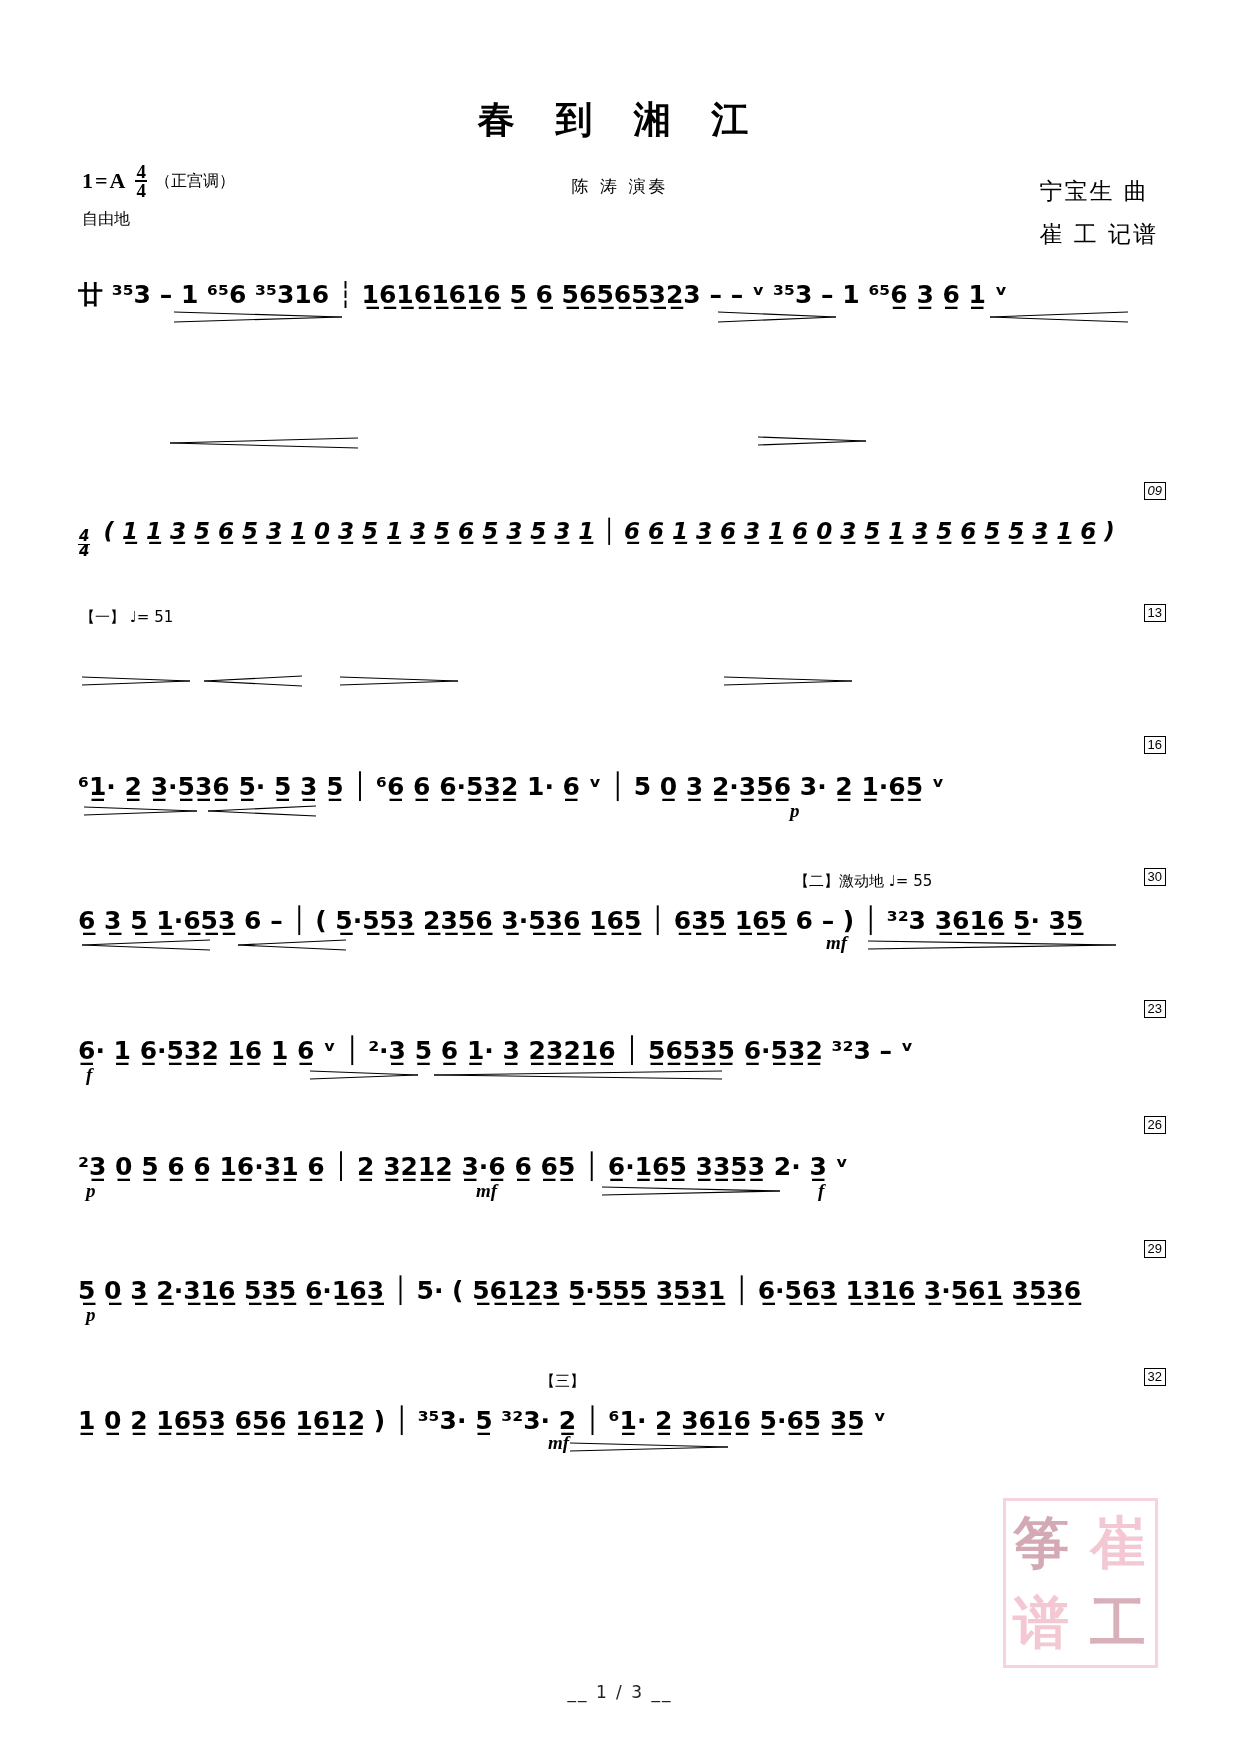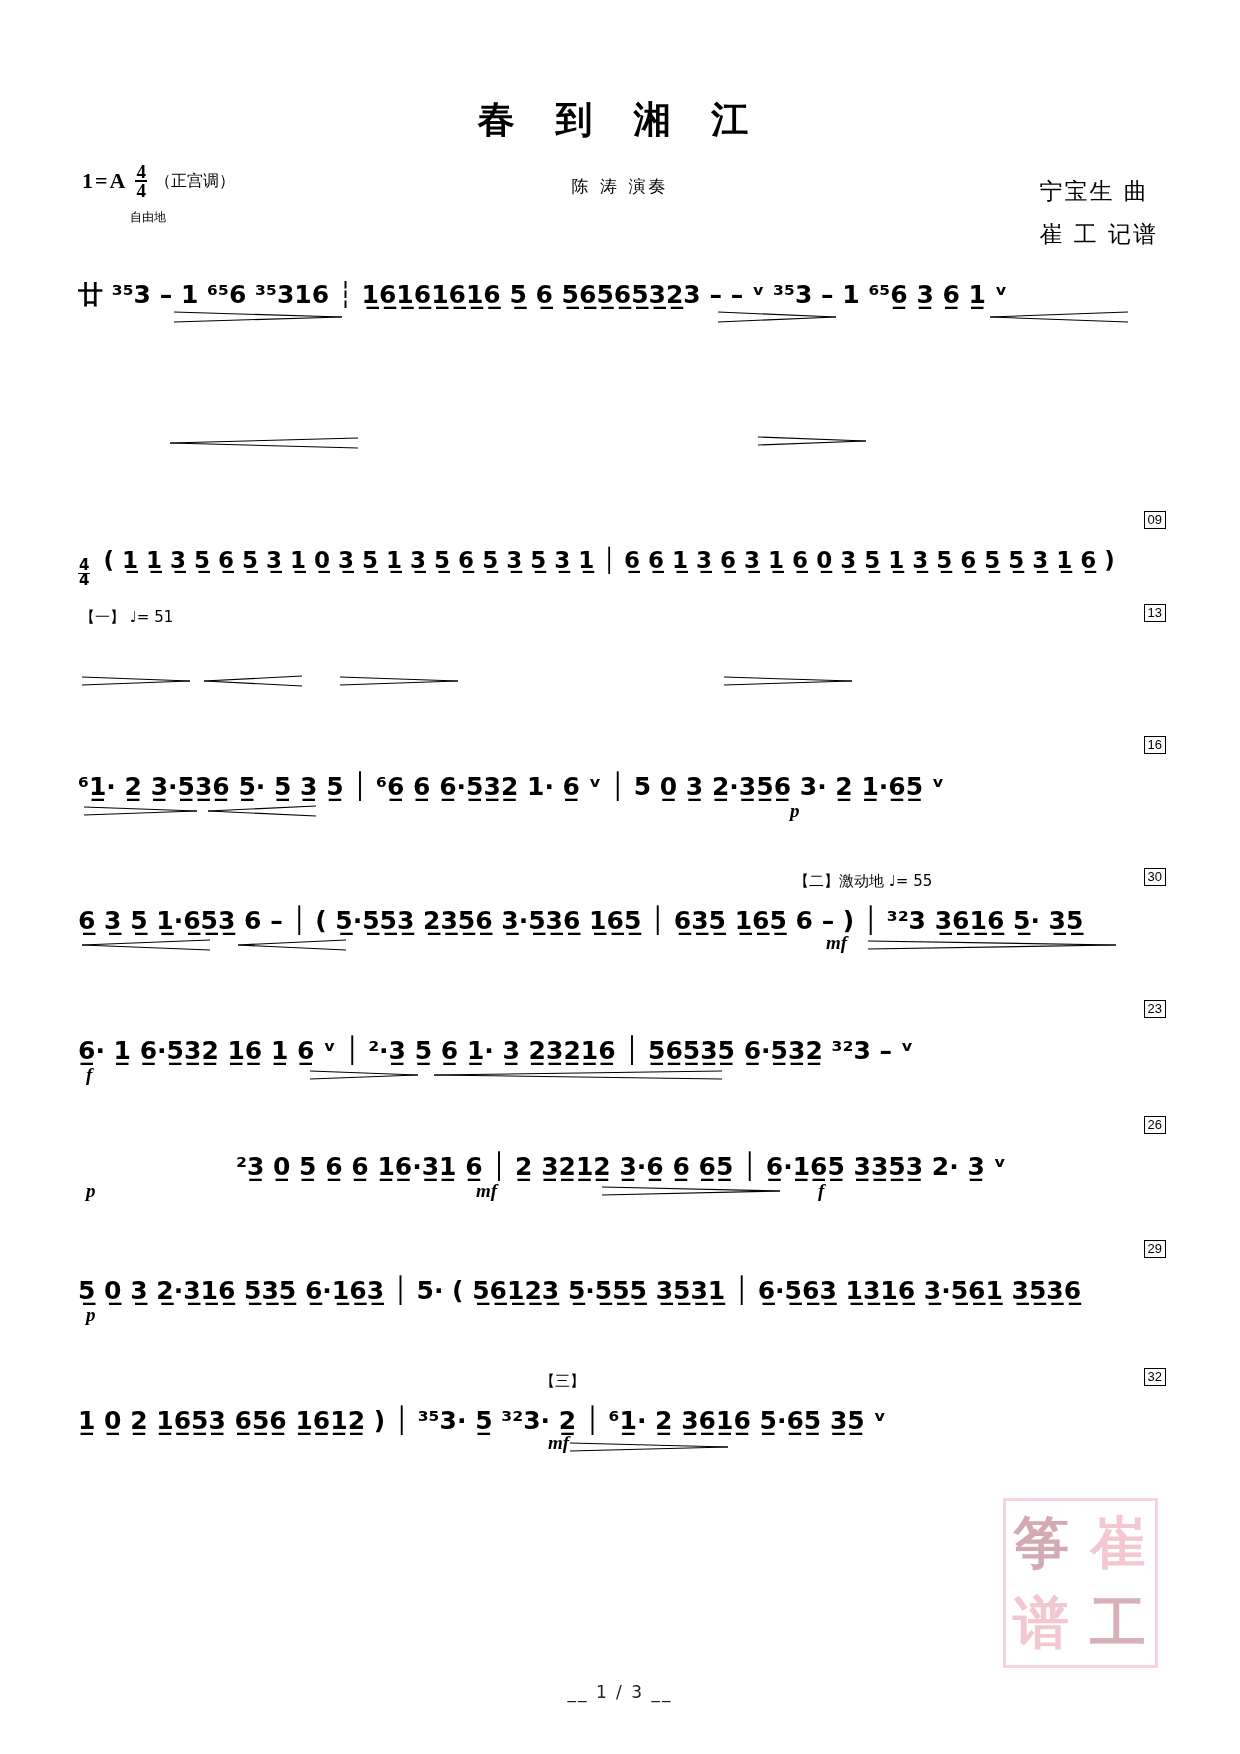--- a/index.html
+++ b/index.html
@@ -42,21 +42,21 @@
   }
   .key-line .eq { margin: 0 2px; font-weight: bold; }
   .timesig {
     display: inline-flex; flex-direction: column;
     align-items: center; line-height: 0.92;
     font-size: 19px; font-weight: bold;
     margin: 0 8px 0 10px;
   }
   .timesig .num { border-bottom: 2px solid #000; padding: 0 1px; }
   .paren-key { font-family: "DejaVu Sans", sans-serif; font-size: 16px; font-weight: normal; }
-  .free { margin-top: 9px; font-family: Liberation Mono, monospace; font-size: 12px; margin-left: 48px; }
+  .free { margin-top: 9px; font-family: Liberation Mono, monospace; font-size: 16px; }
 
   .meta-center {
     position: absolute;
     top: 175px; left: 0; width: 1240px;
     text-align: center;
     font-family: "DejaVu Sans", sans-serif;
     font-size: 17px;
     letter-spacing: 3px;
   }
   .meta-right {
@@ -230,21 +230,21 @@
       </div>
       <div class="hair" style="left:680px; top:56px;">
         <svg width="110" height="14">
             <polyline points="0,3 108,7" stroke="#000" fill="none" stroke-width="1.1"></polyline>
             <polyline points="0,11 108,7" stroke="#000" fill="none" stroke-width="1.1"></polyline>
           </svg>
       </div>
     </div>
   </div>
 
-  <div class="system" style="top:517px; height:76px;">
+  <div class="system" style="top:488px; height:76px;font-style:italic;">
     <div class="sysline">
       <div class="barnum">09</div>
       <div class="notes small" style="top:30px;">
         <span class="ts-inline">
           <span class="num">4</span>
           <span>4</span>
         </span>
         <span>( 1̲ 1̲ 3̲ 5̲  6̲ 5̲ 3̲ 1̲   0̲ 3̲ 5̲ 1̲ 3̲ 5̲  6̲ 5̲ 3̲ 5̲ 3̲ 1̲ │ 6̲ 6̲ 1̲ 3̲  6̲ 3̲ 1̲ 6̲   0̲ 3̲ 5̲ 1̲ 3̲ 5̲  6̲ 5̲ 5̲ 3̲ 1̲ 6̲ )</span>
       </div>
     </div>
@@ -350,21 +350,21 @@
             <polyline points="0,7 288,3" stroke="#000" fill="none" stroke-width="1.1"></polyline>
             <polyline points="0,7 288,11" stroke="#000" fill="none" stroke-width="1.1"></polyline>
           </svg>
       </div>
     </div>
   </div>
 
   <div class="system" style="top:1122px;">
     <div class="sysline">
       <div class="barnum">26</div>
-      <div class="notes" style="top:30px;text-align:center;">²3̲ 0̲ 5̲  6̲ 6̲  1̲6̲·3̲1̲  6̲ │ 2̲ 3̲2̲1̲2̲  3̲·6̲  6̲  6̲5̲ │ 6̲·1̲6̲5̲  3̲3̲5̲3̲  2· 3̲ ᵛ</div>
+      <div class="notes" style="top:30px;">²3̲ 0̲ 5̲  6̲ 6̲  1̲6̲·3̲1̲  6̲ │ 2̲ 3̲2̲1̲2̲  3̲·6̲  6̲  6̲5̲ │ 6̲·1̲6̲5̲  3̲3̲5̲3̲  2· 3̲ ᵛ</div>
       <div class="dyn" style="left:8px;">p</div>
       <div class="dyn" style="left:398px;">mf</div>
       <div class="dyn" style="left:740px;">f</div>
       <div class="hair" style="left:524px; top:62px;">
         <svg width="180" height="14">
             <polyline points="0,3 178,7" stroke="#000" fill="none" stroke-width="1.1"></polyline>
             <polyline points="0,11 178,7" stroke="#000" fill="none" stroke-width="1.1"></polyline>
           </svg>
       </div>
     </div>

